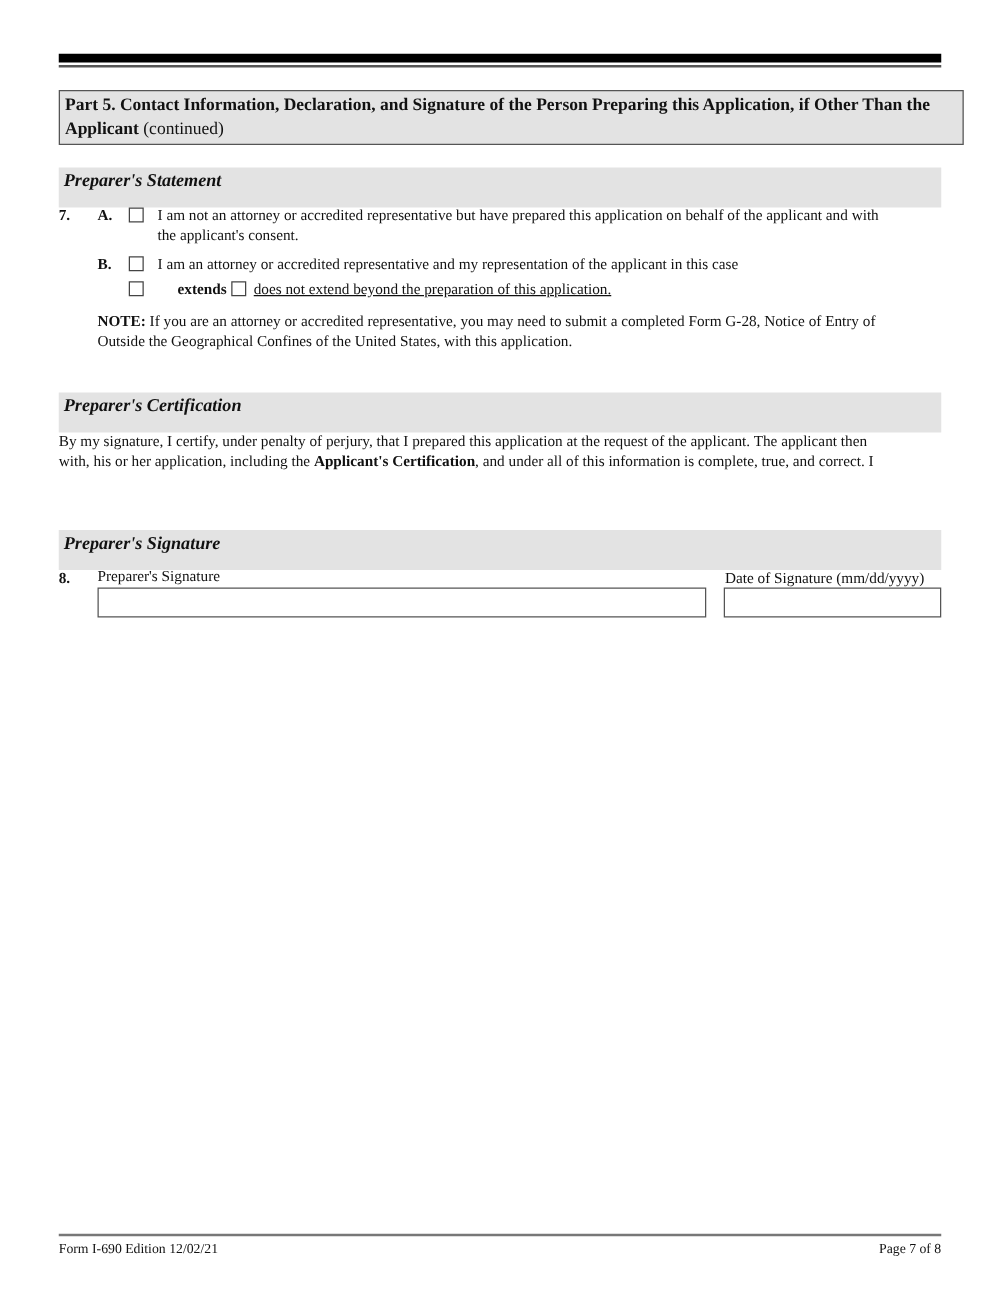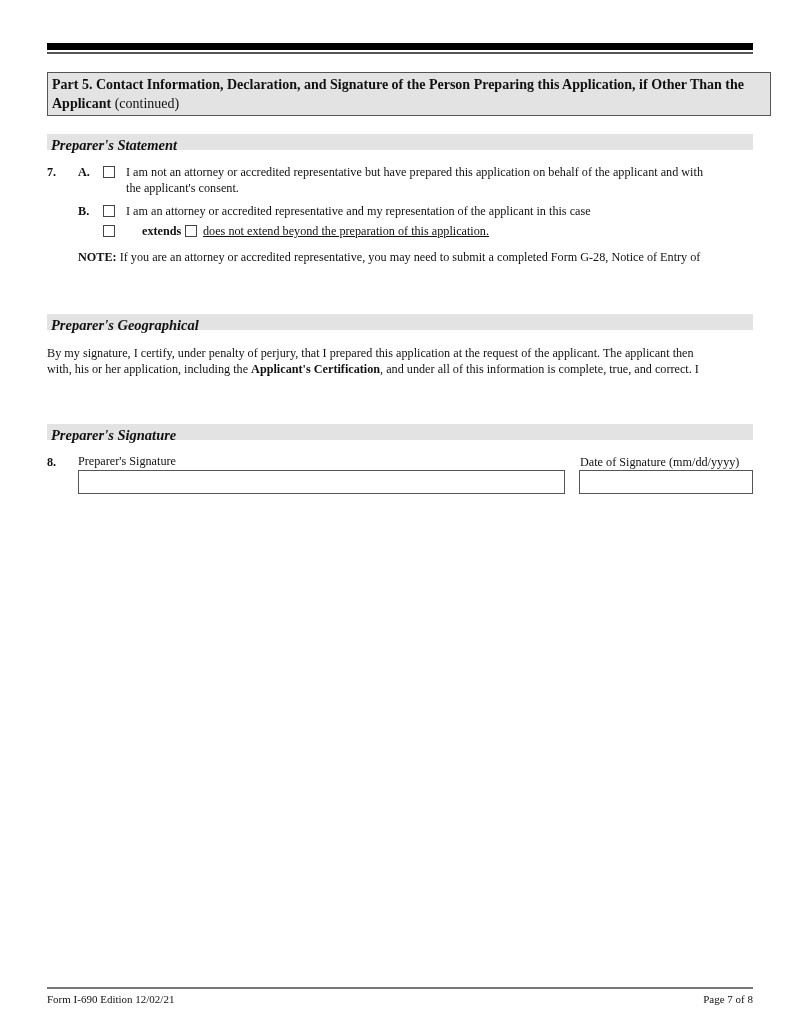--- a/index.html
+++ b/index.html
@@ -1,21 +1,21 @@
 <!DOCTYPE html>
 <html><head>
 <meta charset="utf-8">
 <style>
   html, body { margin: 0; padding: 0; background: #ffffff; }
   body { width: 800px; height: 1035px; position: relative; font-family: "Liberation Serif", serif; color: #111; font-size: 12.2px; }
   .topbar { position: absolute; left: 47px; top: 43px; width: 706px; height: 7px; background: #000; }
   .topbar2 { position: absolute; left: 47px; top: 52px; width: 706px; height: 2px; background: #555; }
   .part-header { position: absolute; left: 47px; top: 72px; width: 724px; height: 44px; background: #e3e3e3; border: 1px solid #555; box-sizing: border-box; padding: 2px 4px; font-size: 14px; line-height: 19px; }
   .part-header b { font-weight: bold; }
-  .sec-header { position: absolute; left: 47px; width: 706px; height: 16px; background: #e3e3e3; font-weight: bold; font-style: italic; font-size: 14.5px; line-height: 22px; padding-left: 4px; box-sizing: border-box; }
+  .sec-header { position: absolute; left: 47px; width: 706px; height: 32px; background: #e3e3e3; font-weight: bold; font-style: italic; font-size: 14.5px; line-height: 22px; padding-left: 4px; box-sizing: border-box; }
   .abs { position: absolute; }
   .cb { position: absolute; width: 12px; height: 12px; border: 1px solid #444; background: #fff; box-sizing: border-box; }
   .txt { line-height: 16px; }
   .sig-field { position: absolute; border: 1px solid #555; background: #fff; box-sizing: border-box; }
   .footer-line { position: absolute; left: 47px; top: 987px; width: 706px; height: 2px; background: #777; }
 </style>
 </head>
 <body>
 
 <div class="topbar"></div>
@@ -39,23 +39,24 @@
 <div class="cb" style="left:103px; top:205px;"></div>
 <div class="abs txt" style="left:126px; top:203px;">I am an attorney or accredited representative and my representation of the applicant in this case</div>
 
 <div class="cb" style="left:103px; top:225px;"></div>
 <div class="abs txt" style="left:142px; top:223px;font-weight:bold;">extends</div>
 <div class="cb" style="left:185px; top:225px;"></div>
 <div class="abs txt" style="left:203px; top:223px;text-decoration:underline;">does not extend beyond the preparation of this application.</div>
 
 <div class="abs txt" style="left:78px; top:249px; width:680px;">
   <div><b>NOTE:</b><span> If you are an attorney or accredited representative, you may need to submit a completed Form G-28, Notice of Entry of</span></div>
+  <div>Outside the Geographical Confines of the United States, with this application.</div>
 </div>
 
-<div class="sec-header" style="top:314px;">Preparer's Geographical</div>
+<div class="sec-header" style="top:314px;">Preparer's Certification</div>
 
 <div class="abs txt" style="left:47px; top:345px; width:710px;">
   <div>By my signature, I certify, under penalty of perjury, that I prepared this application at the request of the applicant.  The applicant then</div>
   <div><span>with, his or her application, including the </span><b>Applicant's Certification</b><span>, and under all of this information is complete, true, and correct.  I</span></div>
 </div>
 
 <div class="sec-header" style="top:424px;">Preparer's Signature</div>
 
 <div class="abs txt" style="left:47px; top:454px; font-weight:bold;">8.</div>
 <div class="abs txt" style="left:78px; top:453px;">Preparer's Signature</div>

